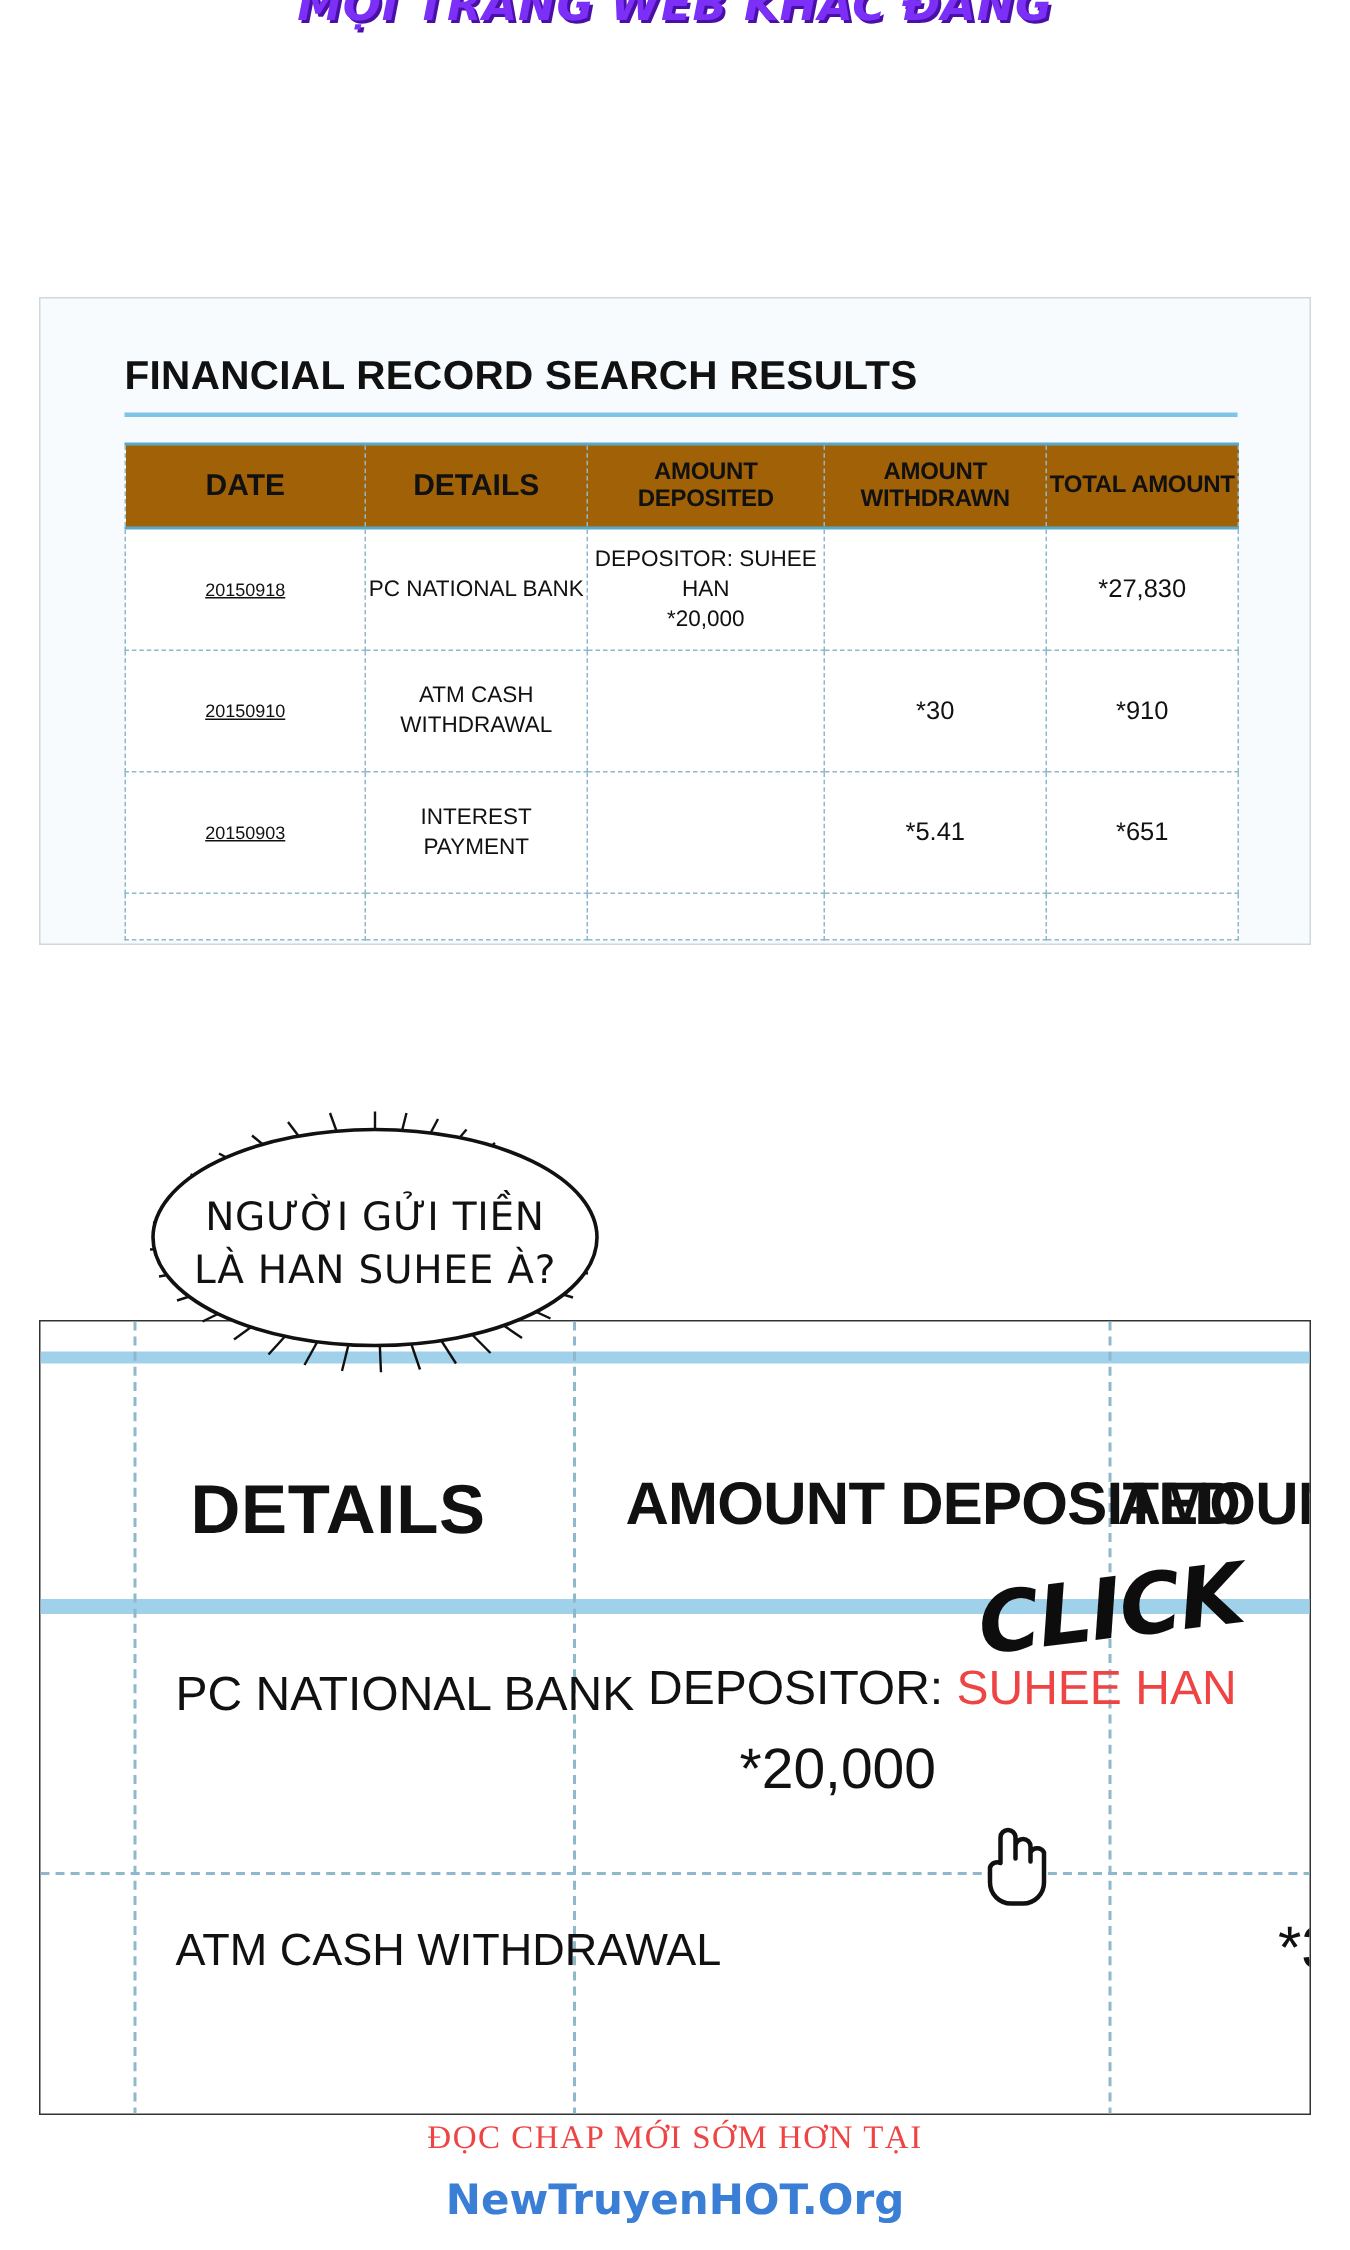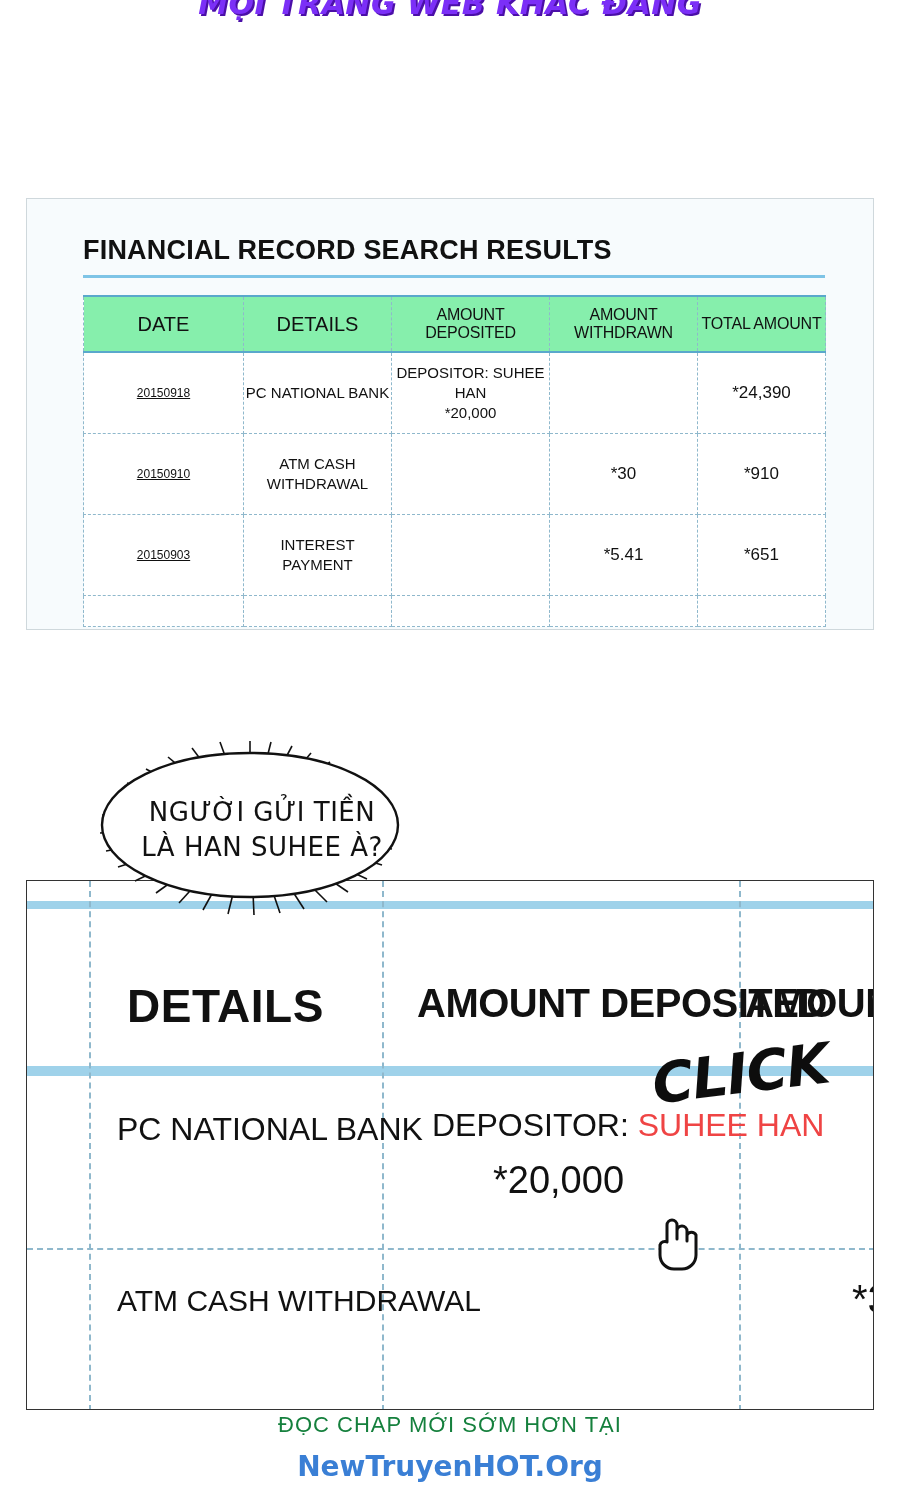--- a/index.html
+++ b/index.html
@@ -77,26 +77,26 @@
     table-layout: fixed;
   }
   table.rec th, table.rec td {
     border: 1px dashed #8fb8cc;
     text-align: center;
     vertical-align: middle;
     color: #111;
   }
   table.rec th {
     font-family: "Liberation Sans", sans-serif;
-    font-weight: normal;
+    font-weight: bold;
     height: 52px;
     font-size: 20px;
     border-top: 2px solid #5aa8cc;
     border-bottom: 2px solid #5aa8cc;
-    background: #86efac;
+    background: #a16207;
   }
   table.rec th.narrow-label { font-size: 16px; letter-spacing: -0.2px; }
   table.rec td {
     height: 78px;
     font-size: 15px;
     background: #ffffff;
     line-height: 1.35;
   }
   table.rec td.date { font-size: 12px; text-decoration: underline; }
   table.rec td.amt { font-size: 17px; }
@@ -207,43 +207,43 @@
   
   .bubble-wrap {
     position: absolute;
     left: 40px;
     top: 735px;
     width: 420px;
     height: 180px;
   }
   .bubble-text {
     position: absolute;
-    left: 12px; top: 60px;
+    left: 0; top: 60px;
     width: 420px;
     text-align: center;
     font-family: "DejaVu Sans", sans-serif;
     font-size: 26px;
     letter-spacing: 0.5px;
     line-height: 1.35;
     color: #111;
   }
 
   
   .bottom-wm {
     position: absolute;
     left: 0;
     top: 1412px;
     width: 900px;
     text-align: center;
   }
   .bottom-wm .line1 {
-    font-family: Liberation Sans, sans-serif;
+    font-family: Liberation Serif, serif;
     font-size: 22px;
     letter-spacing: 1px;
-    color: #15803d;
+    color: #ef4444;
     margin-bottom: 12px;
   }
   .bottom-wm .line2 {
     font-family: "DejaVu Sans", sans-serif;
     font-size: 28px;
     font-weight: bold;
     color: #3a7fd5;
   }
 </style>
 </head>
@@ -276,21 +276,21 @@
       </thead>
       <tbody>
         <tr>
           <td class="date">20150918</td>
           <td>PC NATIONAL BANK</td>
           <td>
             <div>DEPOSITOR: SUHEE HAN</div>
             <div>*20,000</div>
           </td>
           <td class="amt"></td>
-          <td class="amt">*24,390</td>
+          <td class="amt">*27,830</td>
         </tr>
         <tr>
           <td class="date">20150910</td>
           <td>ATM CASH WITHDRAWAL</td>
           <td></td>
           <td class="amt">*30</td>
           <td class="amt">*910</td>
         </tr>
         <tr>
           <td class="date">20150903</td>

